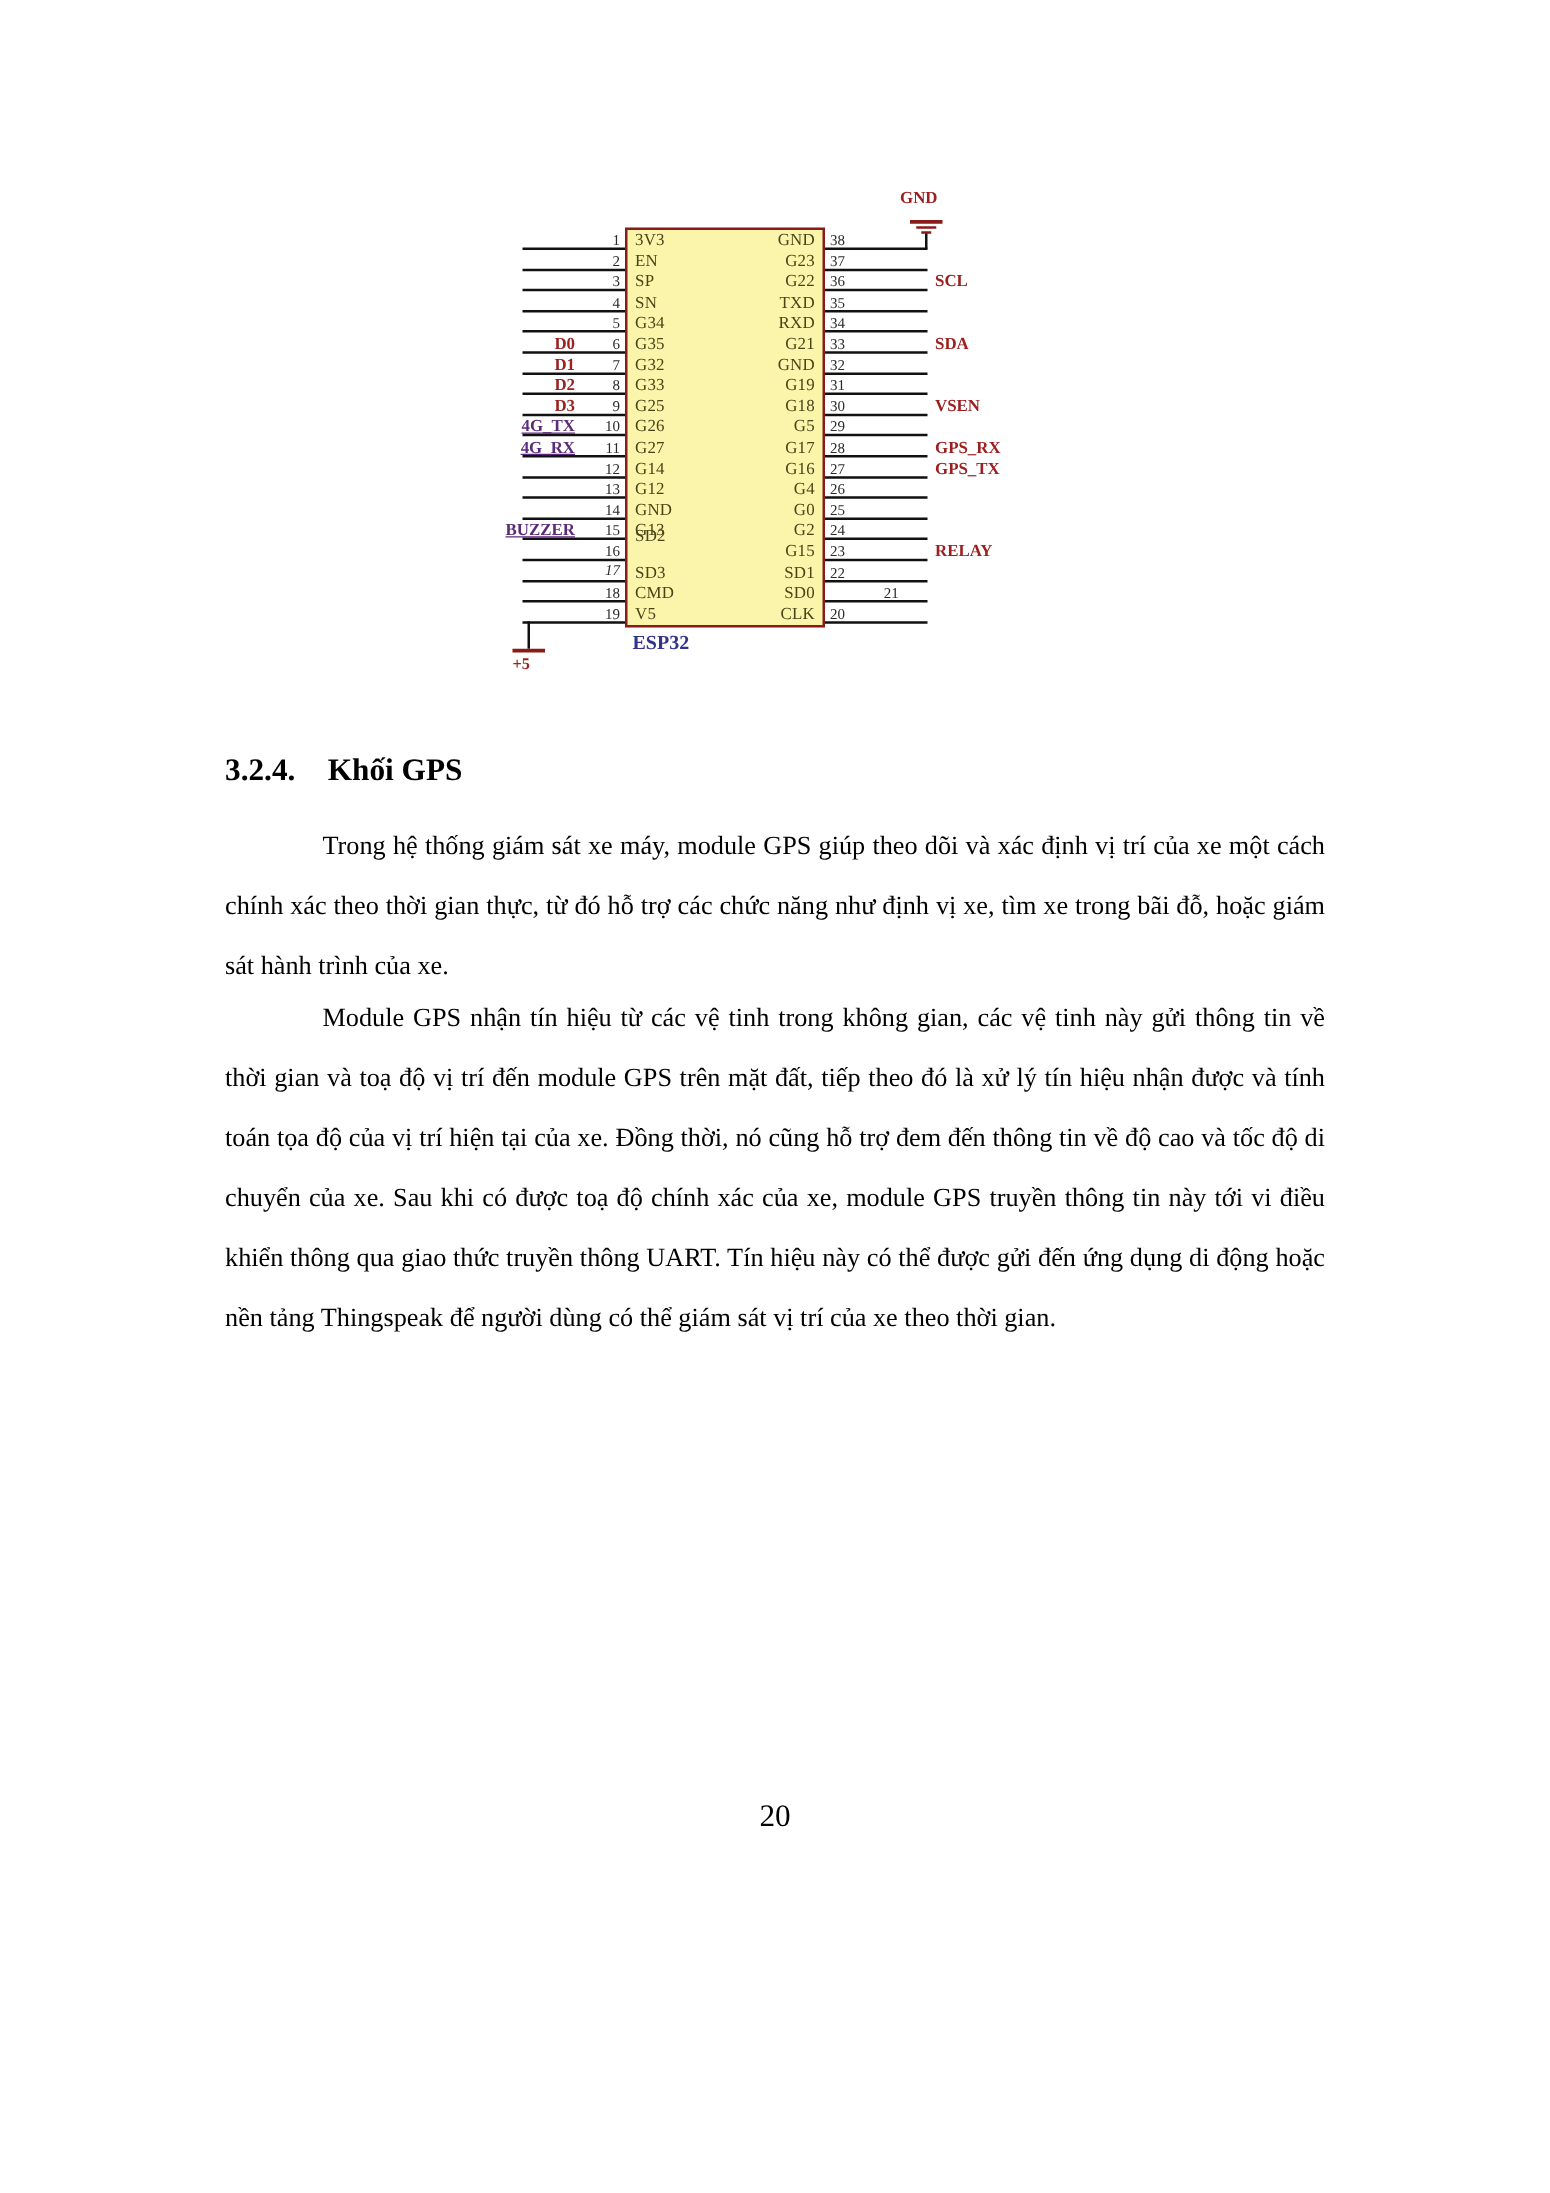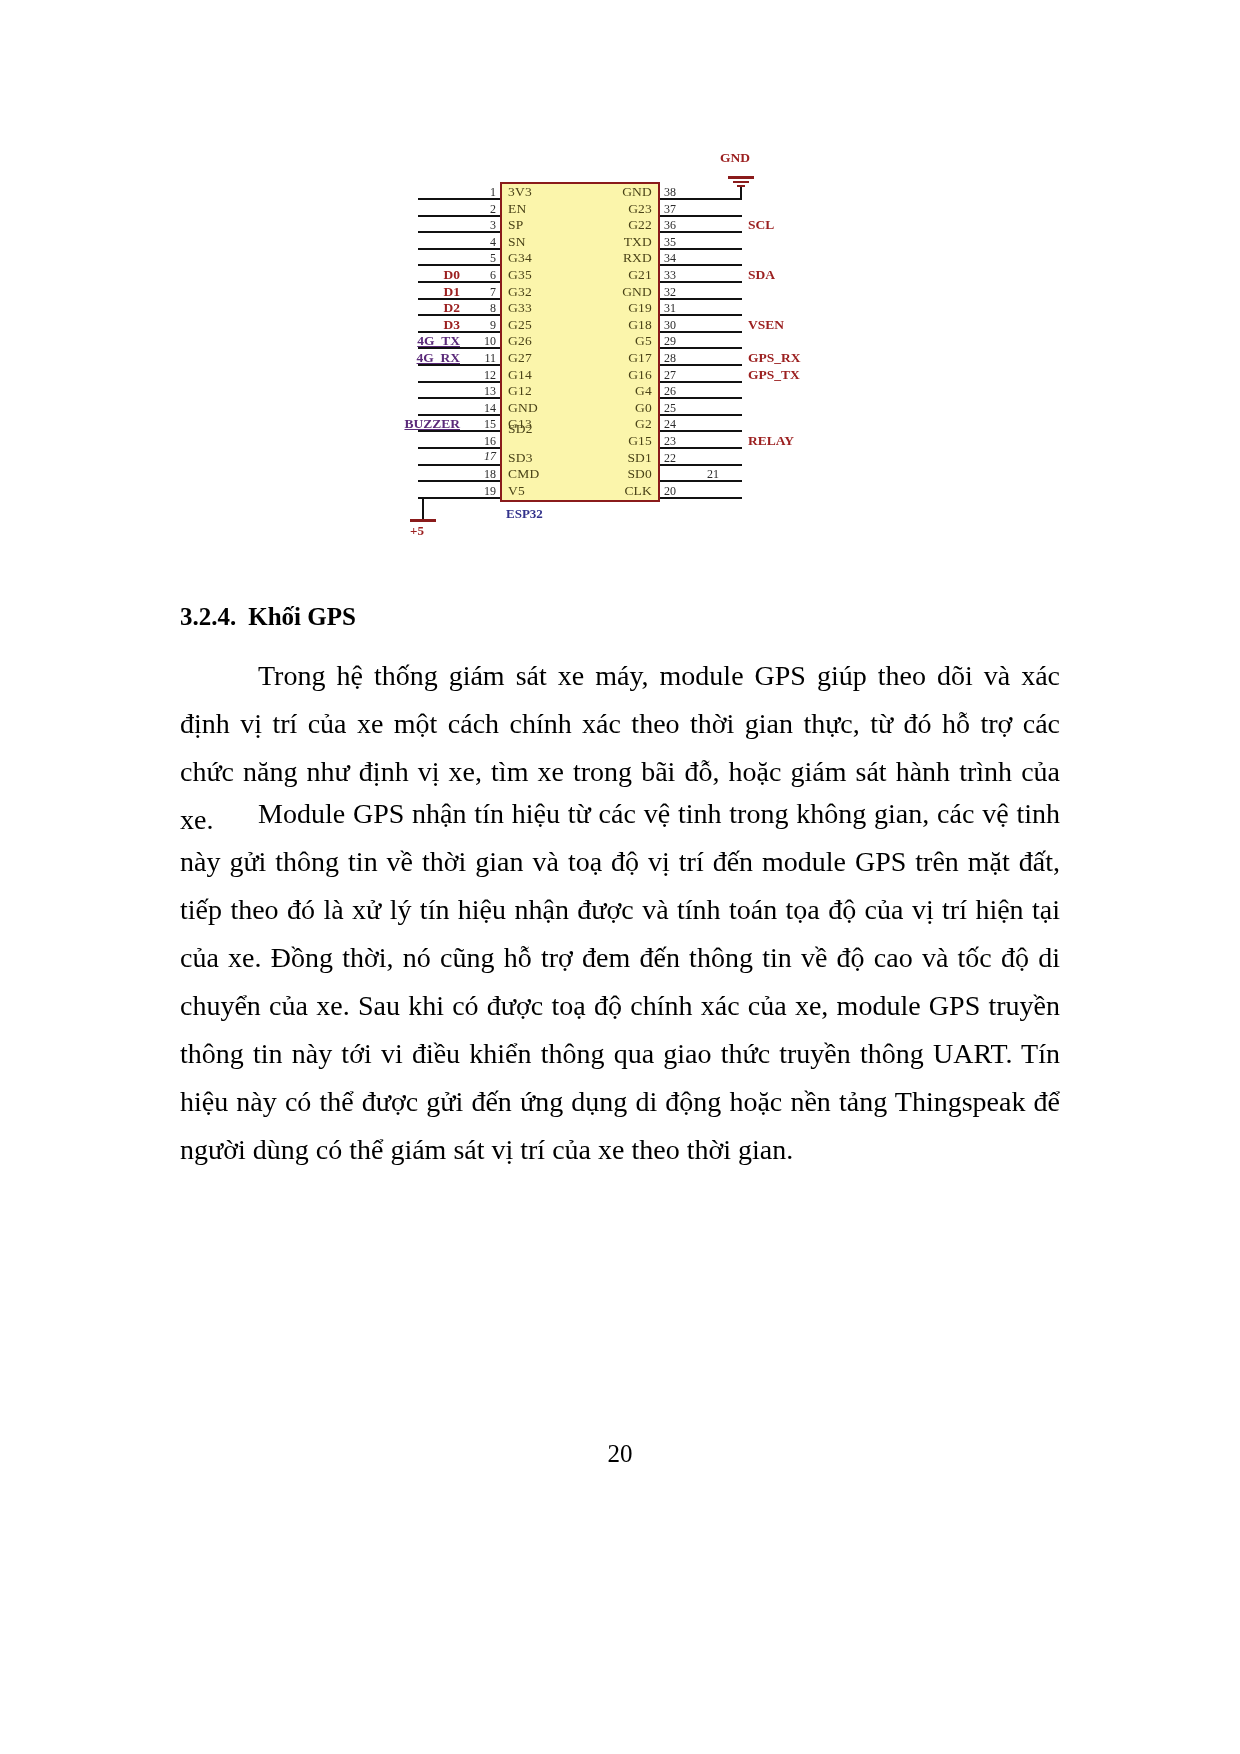--- a/index.html
+++ b/index.html
@@ -102,21 +102,21 @@
     white-space: nowrap;
     z-index: 6;
   }
   .netlabel.purple { color: #5b2a7a; }
   .netlabel.u { text-decoration: underline; }
 
   .chip-name {
     position: absolute;
     left: 196px;
     top: 386px;
-    font-size: 13px;
+    font-size: 16px;
     font-weight: bold;
     color: #33338c;
     z-index: 6;
   }
 
   
   .gnd-sym { position: absolute; z-index: 6; }
   .gnd-sym .bar {
     background: #8a1b1b;
     margin: 0 auto 2px auto;
@@ -164,28 +164,28 @@
 
   
   .heading {
     position: absolute;
     left: 180px;
     top: 600px;
     font-size: 25px;
     font-weight: bold;
     line-height: 34px;
   }
-  .heading .num { margin-right: 12px; }
+  .heading .num { margin-right: 26px; }
 
   
   .body-block {
     position: absolute;
     left: 180px;
     width: 880px;
-    font-size: 28px;
+    font-size: 21px;
     line-height: 48px;
     text-align: justify;
     text-justify: inter-word;
   }
   #para1 { top: 652px; }
   #para2 { top: 790px; }
   .body-block p {
     margin: 0;
     text-indent: 78px;
   }

